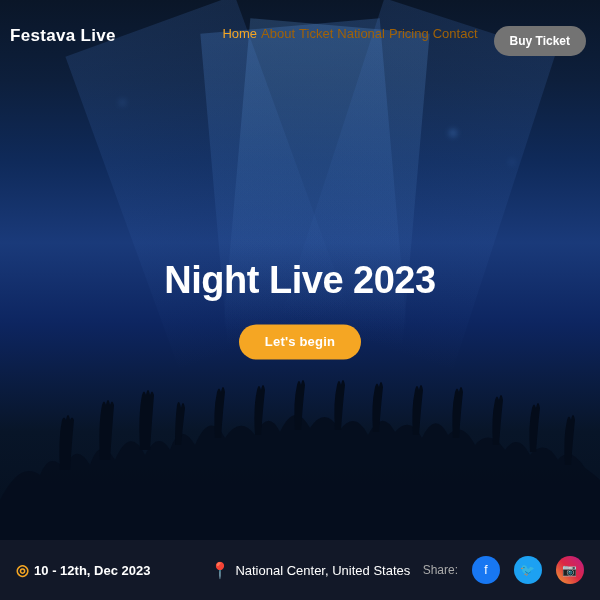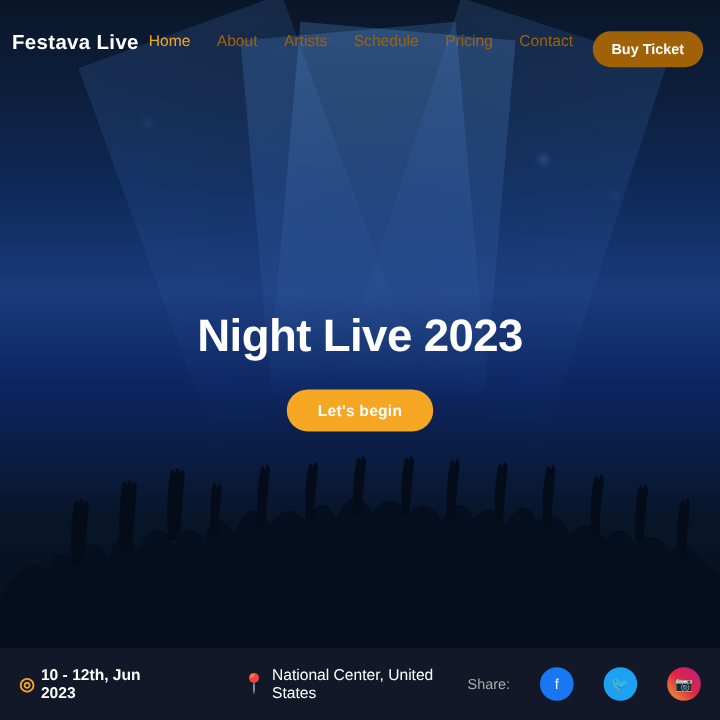--- a/index.html
+++ b/index.html
@@ -42,38 +42,38 @@
       color: #fff;
       font-size: 17px;
       font-weight: 700;
       letter-spacing: 0.3px;
       flex-shrink: 0;
     }
 
     #nav-links {
       display: flex;
       align-items: center;
-      gap: 22px;
+      gap: 4px;
       margin-left: auto;
       margin-right: 16px;
     }
 
     .nav-link {
       color: #a16207;
       font-size: 13px;
       text-decoration: none;
       cursor: pointer;
     }
 
     .nav-link.active {
       color: #f5a623;
     }
 
     #buy-ticket-btn {
-      background: #a16207;
+      background: #737373;
       color: #fff;
       border: none;
       border-radius: 20px;
       padding: 8px 16px;
       font-size: 12px;
       font-weight: 600;
       cursor: pointer;
       white-space: nowrap;
     }
 
@@ -223,21 +223,21 @@
 
     #location-info .loc-icon {
       color: #f5a623;
       font-size: 16px;
     }
 
     #share-section {
       margin-left: auto;
       display: flex;
       align-items: center;
-      gap: 25px;
+      gap: 14px;
     }
 
     #share-label {
       color: #aaa;
       font-size: 12px;
     }
 
     .social-icon {
       width: 28px;
       height: 28px;
@@ -301,38 +301,38 @@
     <path d="M565,145 Q563,118 567,100 Q569,93 571,100 Q573,90 575,100 Q573,118 571,145Z" fill="#040c1a"></path>
   </svg>
 </div>
 
 <nav id="navbar">
   <span id="logo">Festava Live</span>
 
   <div id="nav-links">
     <a class="nav-link active">Home</a>
     <a class="nav-link">About</a>
-    <a class="nav-link">Artists</a>
-    <a class="nav-link">Schedule</a>
+    <a class="nav-link">Ticket</a>
+    <a class="nav-link">National</a>
     <a class="nav-link">Pricing</a>
     <a class="nav-link">Contact</a>
   </div>
 
   <button id="buy-ticket-btn">Buy Ticket</button>
 </nav>
 
 <div id="hero-content">
   <h1 id="hero-title">Night Live 2023</h1>
   <button id="lets-begin-btn">Let's begin</button>
 </div>
 
 <div id="footer-bar">
   <div id="date-info">
     <span class="date-icon">◎</span>
-    <span>10 - 12th, Jun 2023</span>
+    <span>10 - 12th, Dec 2023</span>
   </div>
 
   <div id="location-info">
     <span class="loc-icon">📍</span>
     <span>National Center, United States</span>
   </div>
 
   <div id="share-section">
     <span id="share-label">Share:</span>
     <div class="social-icon social-fb">

